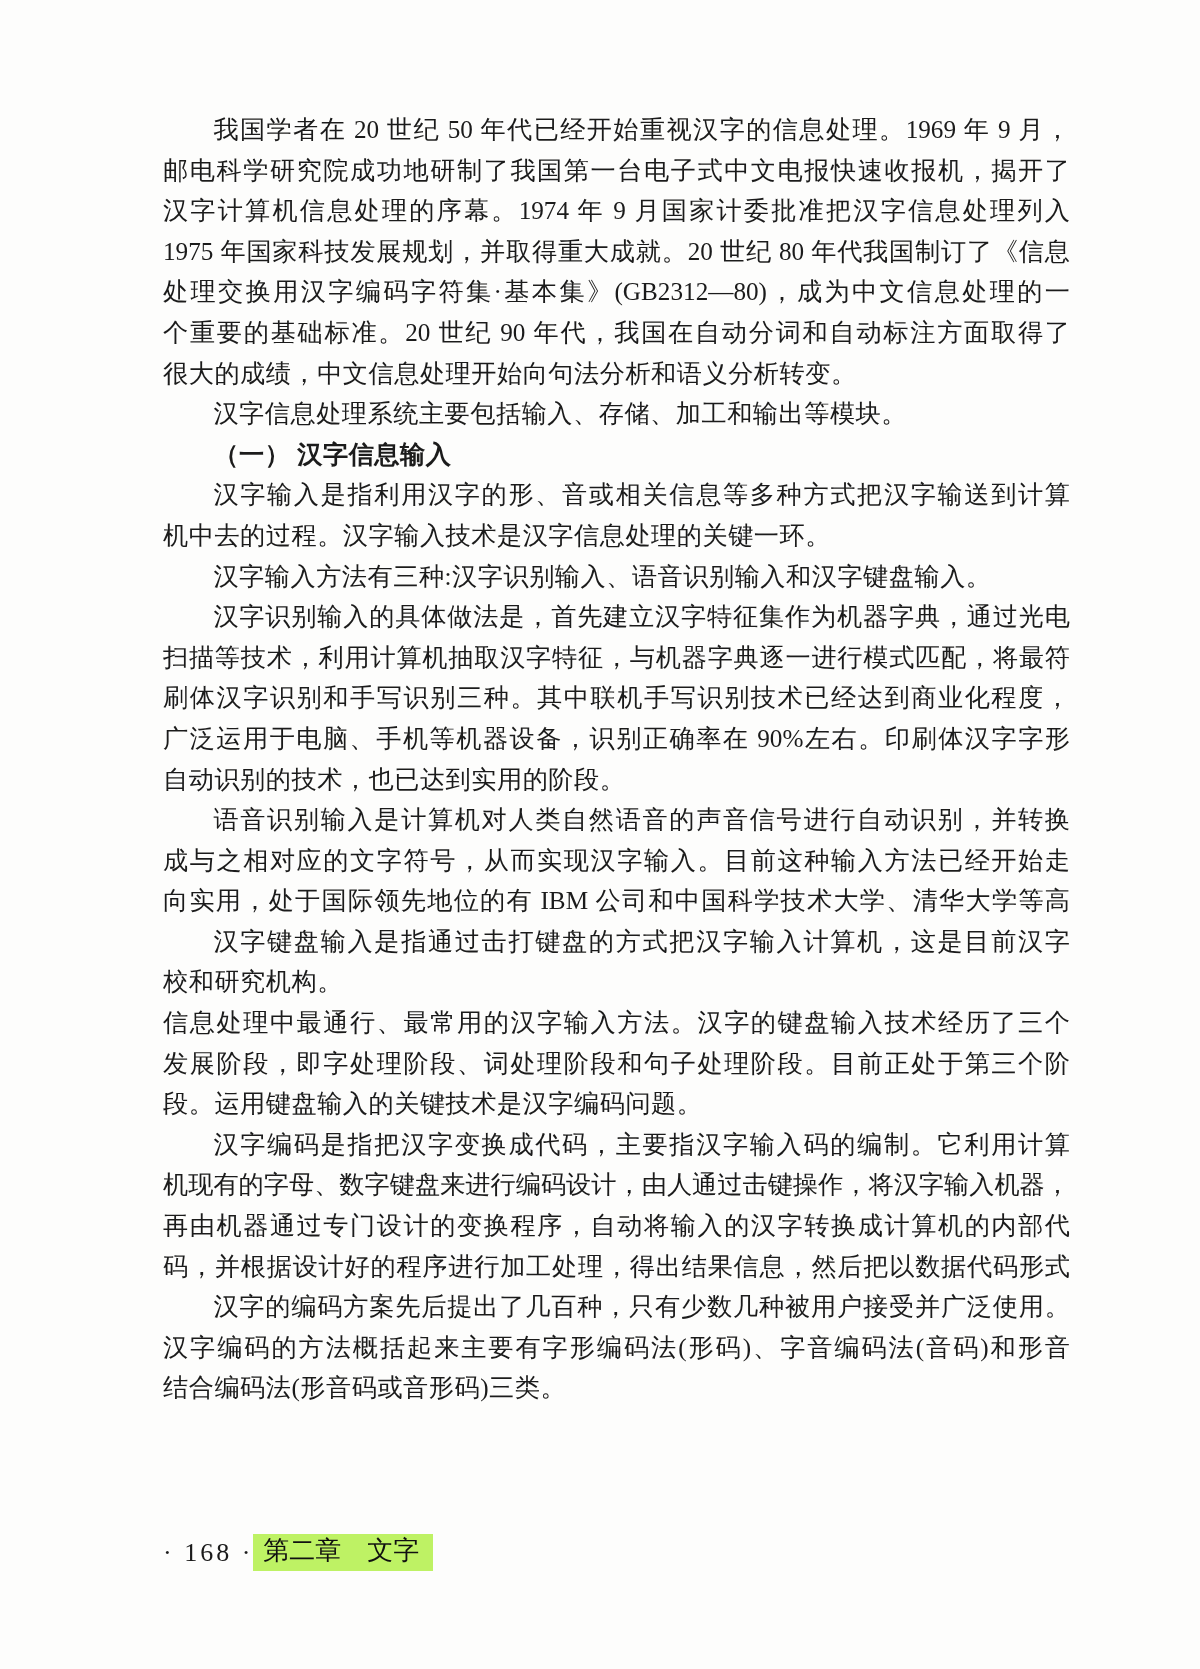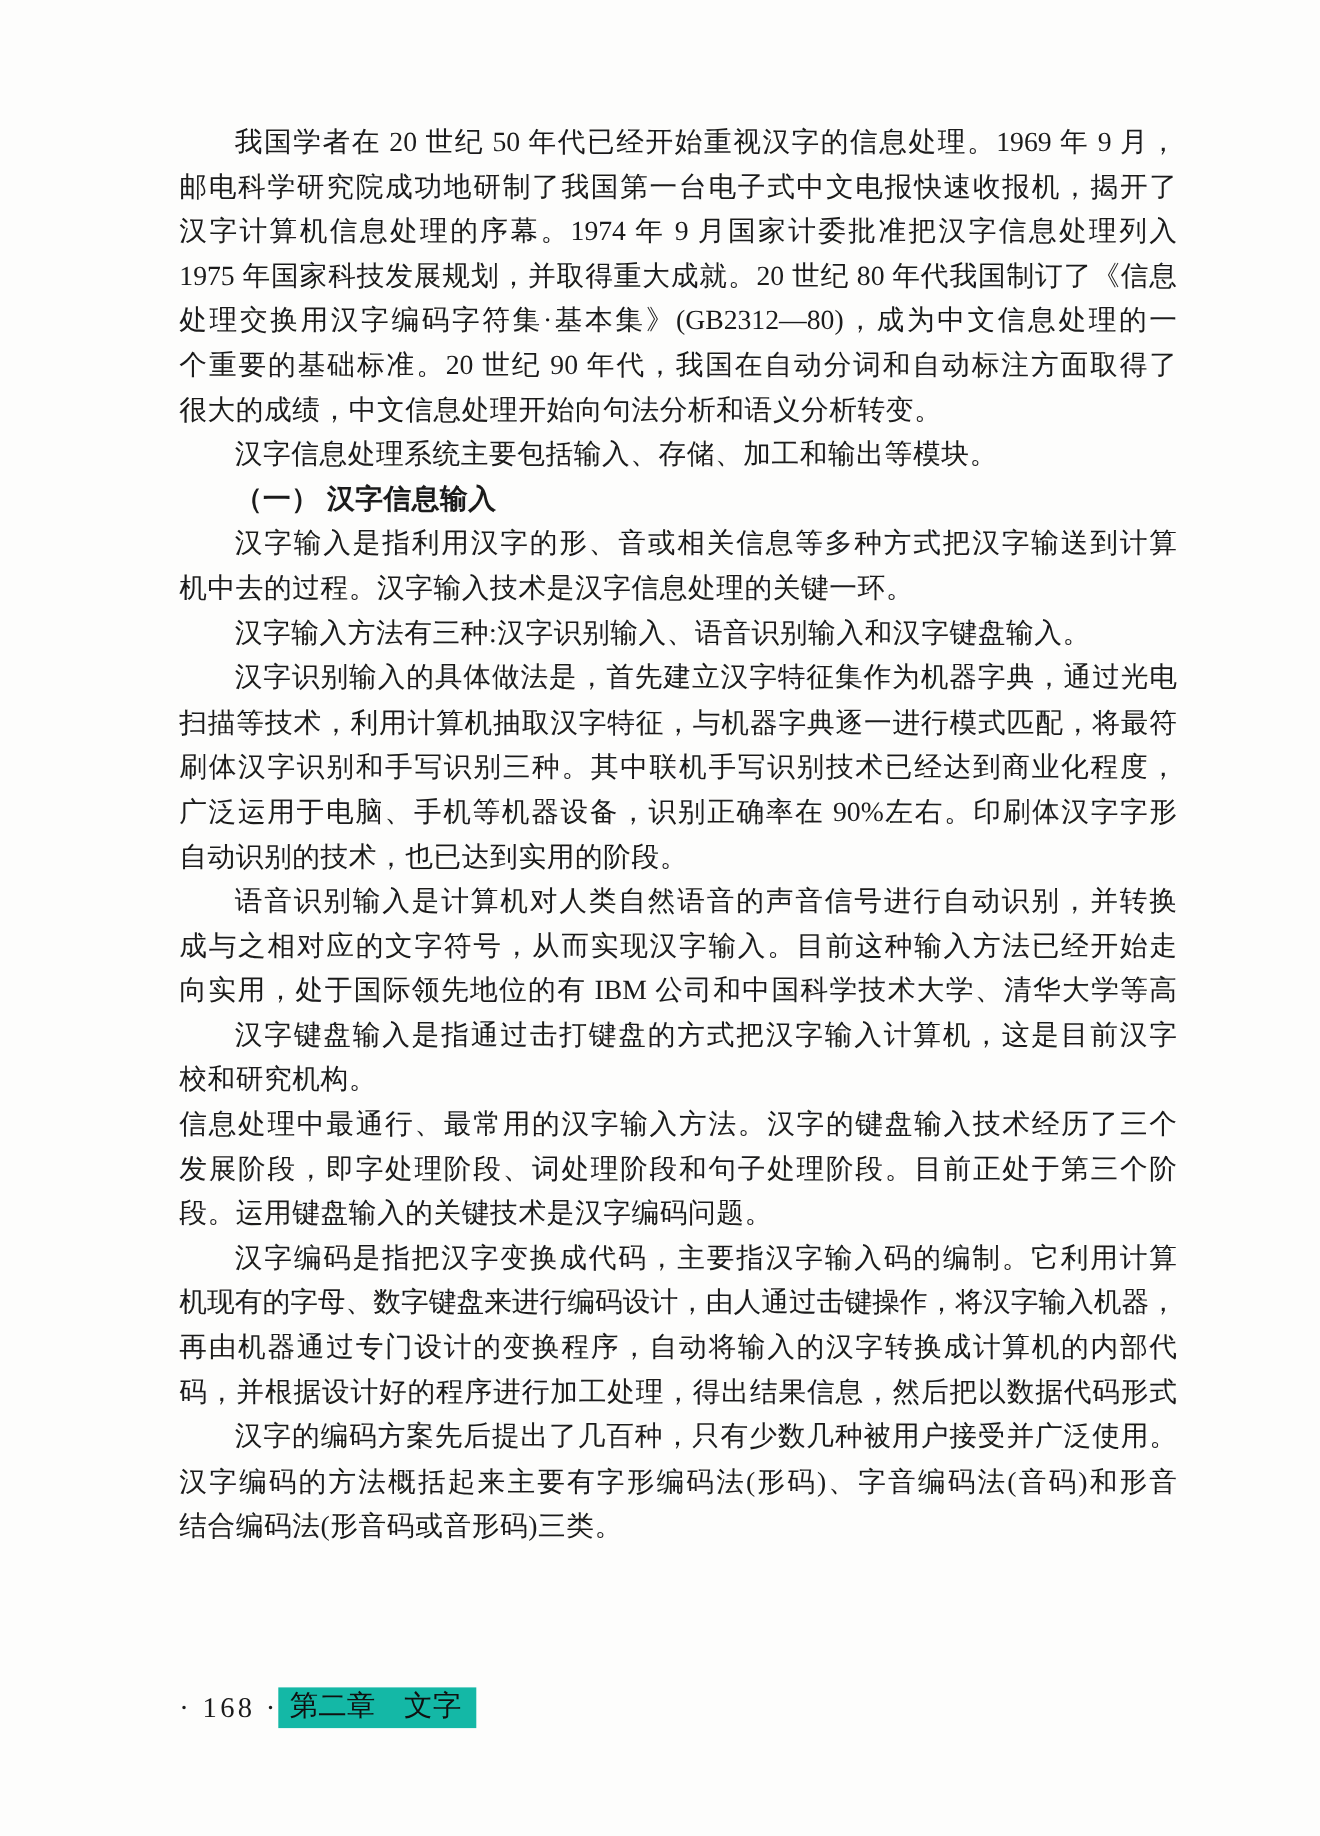--- a/index.html
+++ b/index.html
@@ -97,16 +97,16 @@
       <div class="line fill">机现有的字母、数字键盘来进行编码设计，由人通过击键操作，将汉字输入机器，</div>
       <div class="line fill">再由机器通过专门设计的变换程序，自动将输入的汉字转换成计算机的内部代</div>
       <div class="line fill">码，并根据设计好的程序进行加工处理，得出结果信息，然后把以数据代码形式</div>
       <div class="line indent fill">汉字的编码方案先后提出了几百种，只有少数几种被用户接受并广泛使用。</div>
       <div class="line fill">汉字编码的方法概括起来主要有字形编码法(形码)、字音编码法(音码)和形音</div>
       <div class="line">结合编码法(形音码或音形码)三类。</div>
     </div>
 
   <div class="footer">
     <span class="page-num">· 168 ·</span>
-    <span class="chapter-badge" style="background: #14b8a6;">第二章　文字</span>
+    <span class="chapter-badge" style="background: #bef264;">第二章　文字</span>
   </div>
 
 </div>
 
 </body></html>

